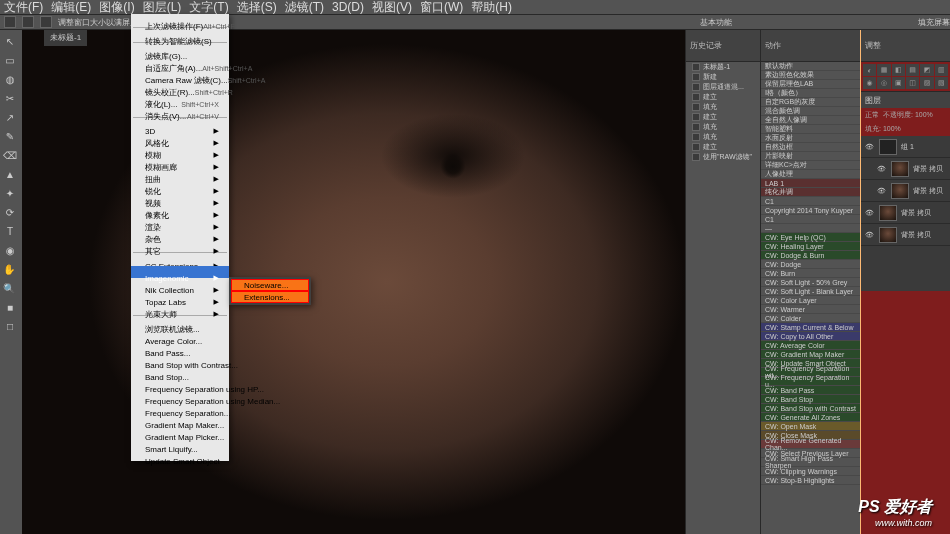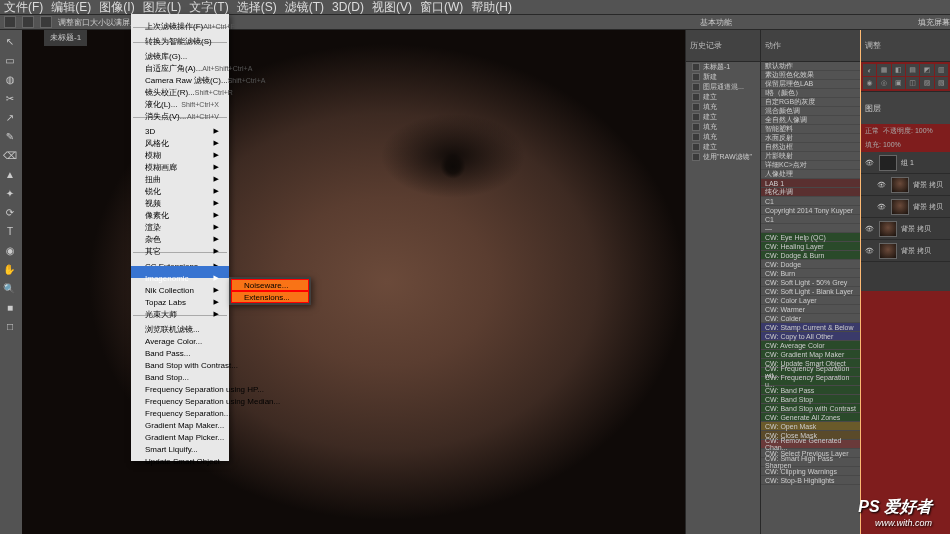--- a/index.html
+++ b/index.html
@@ -25,21 +25,21 @@
 .rpcol{display:flex;flex:1;overflow:hidden}
 .rpleft{width:75px;display:flex;flex-direction:column;border-right:1px solid #282828}
 .rpright{flex:1;display:flex;flex-direction:column}
 .phead{height:32px;background:#424242;border-bottom:1px solid #282828;display:flex;align-items:center;padding:0 4px;font-size:8px;color:#bbb}
 .phbody{flex:1;overflow:hidden;background:#535353}
 .hitem{height:10px;display:flex;align-items:center;padding-left:6px;font-size:7px;color:#ccc;gap:3px}
 .hitem .hic{width:8px;height:8px;background:#3a3a3a;border:1px solid #666}
 .aitem{height:9px;display:flex;align-items:center;padding-left:4px;font-size:7px;color:#ccc;border-bottom:1px solid #484848}
 .aitem.c1{background:#5a3030}.aitem.c2{background:#2a4a2a}.aitem.c3{background:#3a3a6a}.aitem.c4{background:#6a5a2a}.aitem.c5{background:#5a4a2a}.aitem.c6{background:#6a3a3a}
 .layers{height:200px;display:flex;flex-direction:column;border-top:1px solid #282828}
-.lh{height:14px;background:#424242;display:flex;align-items:center;padding:16px 4px;font-size:8px;gap:6px}
+.lh{height:14px;background:#424242;display:flex;align-items:center;padding:8px 4px;font-size:8px;gap:6px}
 .lopt{height:14px;display:flex;align-items:center;padding:0 4px;font-size:7px;gap:4px;color:#aaa}
 .lbody{flex:1;overflow:hidden;background:#3a3a3a}
 .lrow{height:22px;display:flex;align-items:center;padding:0 4px;gap:4px;border-bottom:1px solid #2a2a2a;font-size:7px}
 .lrow .eye{width:10px;color:#ccc}
 .lrow .thumb{width:18px;height:16px;background:#222;border:1px solid #666}
 .lrow .thumb.f{background:radial-gradient(circle at 50% 40%,#6b4a3a,#1a120d)}
 .dd{position:absolute;background:#e8e8e8;color:#000;font-size:8px;box-shadow:2px 2px 6px rgba(0,0,0,.5);z-index:100}
 .dd .di{height:12px;display:flex;align-items:center;justify-content:space-between;padding:12px 10px 0 14px;white-space:nowrap}
 .dd .di.sep{height:1px;background:#aaa;margin:1px 2px;padding:0}
 .dd .di.hl{background:#3874d1;color:#fff}

